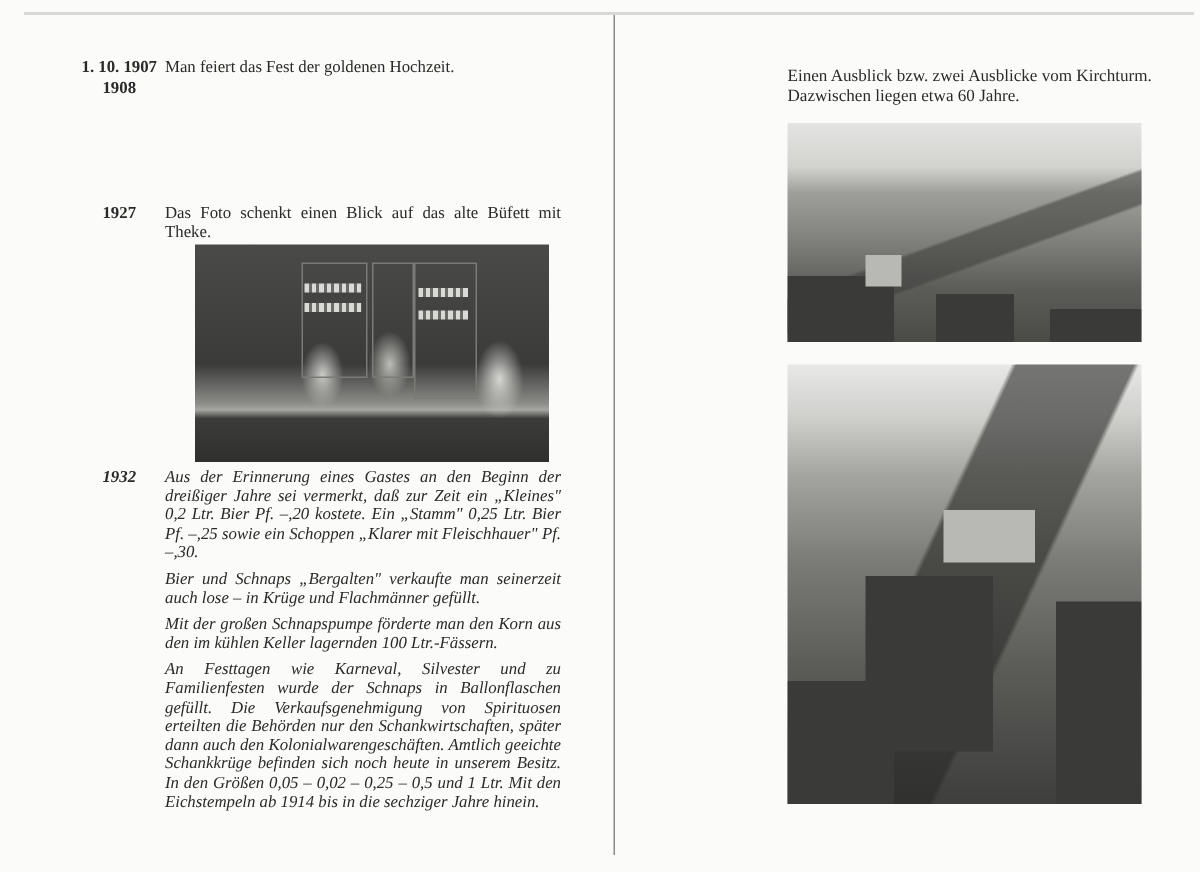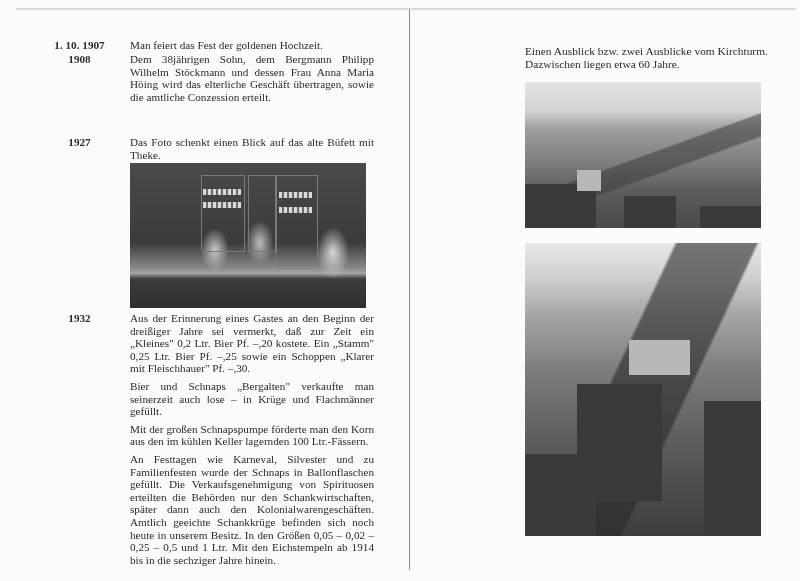--- a/index.html
+++ b/index.html
@@ -7,21 +7,21 @@
     width:800px; height:581px; background:#fbfbfa; position:relative; overflow:hidden;
     font-family: "Liberation Serif", "DejaVu Serif", serif; color:#2a2a2a;
   }
   .top-edge { position:absolute; left:16px; top:8px; width:780px; height:2px; background:#d8d8d6; }
   .spine { position:absolute; left:409px; top:10px; width:1px; height:560px; background:#8a8a8a; }
   .page-left { position:absolute; left:0; top:0; width:409px; height:581px; }
   .page-right { position:absolute; left:410px; top:0; width:390px; height:519px; }
 
   .entry { position:absolute; left:36px; width:338px; font-size:11.2px; line-height:12.6px; }
   .entry .date { position:absolute; left:0; width:87px; text-align:center; font-weight:bold; }
-  .entry .text { margin-left:94px; text-align:justify; }
+  .entry .text { margin-left:74px; text-align:justify; }
   .entry p { margin:0 0 5px 0; }
 
   .photo { position:absolute; overflow:hidden; }
   .photo-buffet {
     left:130px; top:163px; width:236px; height:145px;
     background:
       radial-gradient(ellipse 14px 22px at 36% 60%, #c9c9c6 0%, rgba(0,0,0,0) 100%),
       radial-gradient(ellipse 14px 22px at 55% 55%, #bdbdb9 0%, rgba(0,0,0,0) 100%),
       radial-gradient(ellipse 16px 26px at 86% 62%, #d6d6d3 0%, rgba(0,0,0,0) 100%),
       linear-gradient(180deg, #4a4a48 0%, #3b3b39 55%, #8b8b88 73%, #a6a6a3 76%, #3c3c3a 80%, #2f2f2d 100%);
@@ -53,42 +53,39 @@
 
 <div class="page-left">
   <div class="entry" style="top:39px;">
     <span class="date">1. 10. 1907</span>
     <div class="text">
         <p>Man feiert das Fest der goldenen Hochzeit.</p>
       </div>
   </div>
   <div class="entry" style="top:53px;font-family:Liberation Serif, serif;">
     <span class="date">1908</span>
-    <div class="text">
-        <p>Dem 38jährigen Sohn, dem Bergmann Philipp Wilhelm Stöckmann und dessen Frau Anna Maria Höing wird das elterliche Geschäft übertragen, sowie die amtliche Conzession erteilt.</p>
-      </div>
   </div>
   <div class="entry" style="top:136px;">
     <span class="date">1927</span>
     <div class="text">
         <p>Das Foto schenkt einen Blick auf das alte Büfett mit Theke.</p>
       </div>
   </div>
 
   <div class="photo photo-buffet">
     <div class="cabinet" style="left:30%;top:8%;width:18%;height:52%;"></div>
     <div class="cabinet" style="left:50%;top:8%;width:11%;height:52%;"></div>
     <div class="cabinet" style="left:62%;top:8%;width:17%;height:62%;"></div>
     <div class="shelf" style="left:31%;top:18%;width:16%;"></div>
     <div class="shelf" style="left:31%;top:27%;width:16%;"></div>
     <div class="shelf" style="left:63%;top:20%;width:14%;"></div>
     <div class="shelf" style="left:63%;top:30%;width:14%;"></div>
   </div>
 
-  <div class="entry" style="top:312px;">
+  <div class="entry" style="top:312px;font-style:italic;">
     <span class="date">1932</span>
     <div class="text">
       <p>Aus der Erinnerung eines Gastes an den Beginn der dreißiger Jahre sei vermerkt, daß zur Zeit ein „Kleines" 0,2 Ltr. Bier Pf. –,20 kostete. Ein „Stamm" 0,25 Ltr. Bier Pf. –,25 sowie ein Schoppen „Klarer mit Fleischhauer" Pf. –,30.</p>
       <p>Bier und Schnaps „Bergalten" verkaufte man seinerzeit auch lose – in Krüge und Flachmänner gefüllt.</p>
       <p>Mit der großen Schnapspumpe förderte man den Korn aus den im kühlen Keller lagernden 100 Ltr.-Fässern.</p>
       <p>An Festtagen wie Karneval, Silvester und zu Familienfesten wurde der Schnaps in Ballonflaschen gefüllt. Die Verkaufsgenehmigung von Spirituosen erteilten die Behörden nur den Schankwirtschaften, später dann auch den Kolonialwarengeschäften. Amtlich geeichte Schankkrüge befinden sich noch heute in unserem Besitz. In den Größen 0,05 – 0,02 – 0,25 – 0,5 und 1 Ltr. Mit den Eichstempeln ab 1914 bis in die sechziger Jahre hinein.</p>
     </div>
   </div>
 </div>
 

